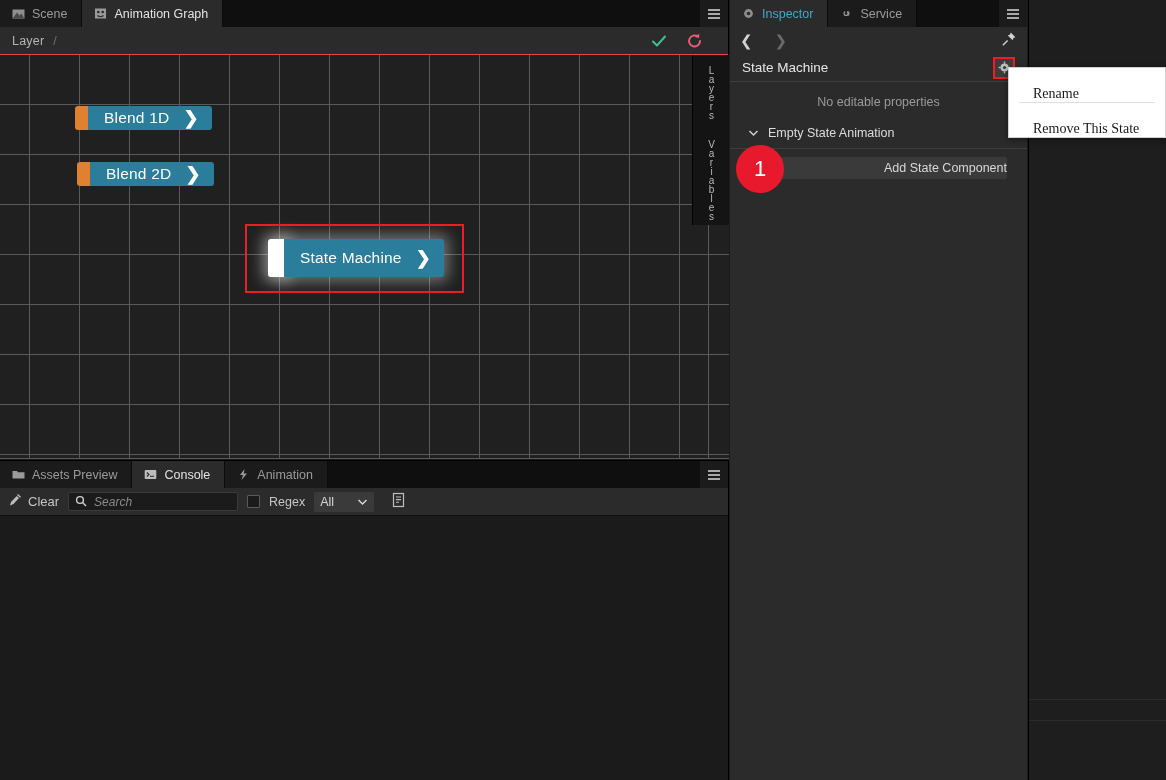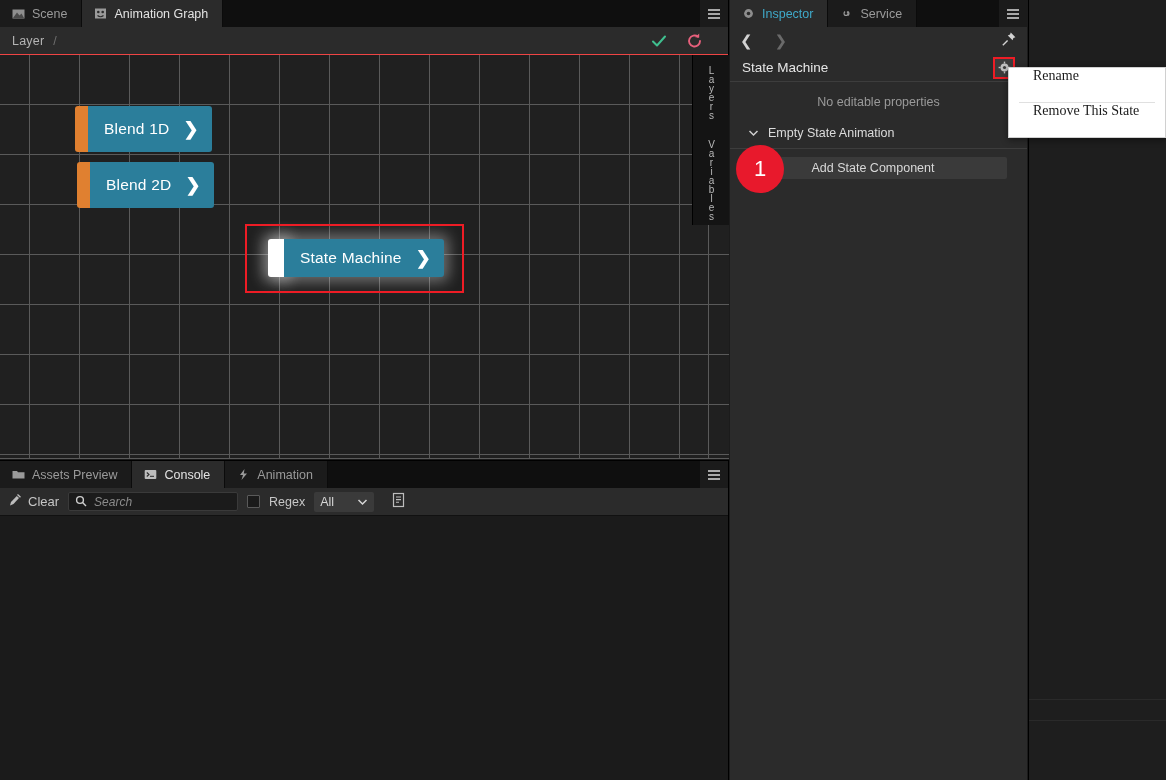--- a/index.html
+++ b/index.html
@@ -57,21 +57,21 @@
     background:
       repeating-linear-gradient(to right, #5a5a5a 0 1px, transparent 1px 50px),
       repeating-linear-gradient(to bottom, #5a5a5a 0 1px, transparent 1px 50px),
       #202020;
     background-position: -21px -1px, 0 -1px;
     overflow: hidden;
   }
 
   .node {
     position: absolute; display: flex; align-items: stretch;
-    height: 46px; border-radius: 3px;
+    height: 24px; border-radius: 3px;
   }
   .node .handle { width: 13px; background: #e08030; border-radius: 3px 0 0 3px; }
   .node .body {
     background: #2b7e9b; border-radius: 0 3px 3px 0;
     display: flex; align-items: center; gap: 14px;
     padding: 0 13px 0 16px; color: #fff;
     font-size: 15.5px; letter-spacing: .2px;
   }
   .node .chev { font-size: 18px; font-weight: bold; line-height: 1; }
 
@@ -154,21 +154,21 @@
   }
   #comp-header {
     display: flex; align-items: center; gap: 9px;
     padding: 5px 0 8px 18px; color: #dcdcdc; font-size: 12.5px;
     border-bottom: 1px solid #3d3d3d;
   }
   #comp-header .caret { color: #cfcfcf; font-size: 11px; }
   #add-comp-row { padding: 8px 20px 0 9px; }
   #add-comp-btn {
     height: 22px; background: #3a3a3a; border-radius: 2px;
-    display: flex; align-items: center; justify-content: center;
+    display: flex; align-items: center; justify-content: flex-end;
     color: #d8d8d8; font-size: 12.5px;
   }
   #badge-1 {
     position: absolute; left: 736px; top: 145px;
     width: 48px; height: 48px; border-radius: 50%;
     background: #e8192c; color: #fff;
     display: flex; align-items: center; justify-content: center;
     font-size: 22px; font-weight: 500;
   }
 
@@ -179,21 +179,21 @@
   }
   .strip-div { position: absolute; left: 0; width: 138px; height: 1px; background: #2a2a2a; }
 
   
   #context-menu {
     position: absolute; left: 1008px; top: 67px; width: 158px;
     background: #ffffff; border: 1px solid #d0d0d0;
     box-shadow: 0 2px 7px rgba(0,0,0,.45); z-index: 50;
   }
   .menu-item {
-    height: 34px; display: flex; align-items: flex-start;
+    height: 34px; display: flex; align-items: flex-end;
     padding: 0 0 0 24px; font-size: 14px; color: #1a1a1a;
     font-family: "Liberation Serif", serif;
   }
   .menu-sep { height: 1px; background: #e0e0e0; margin: 0 10px; }
 </style>
 </head>
 <body>
 
 <div id="app">
 

